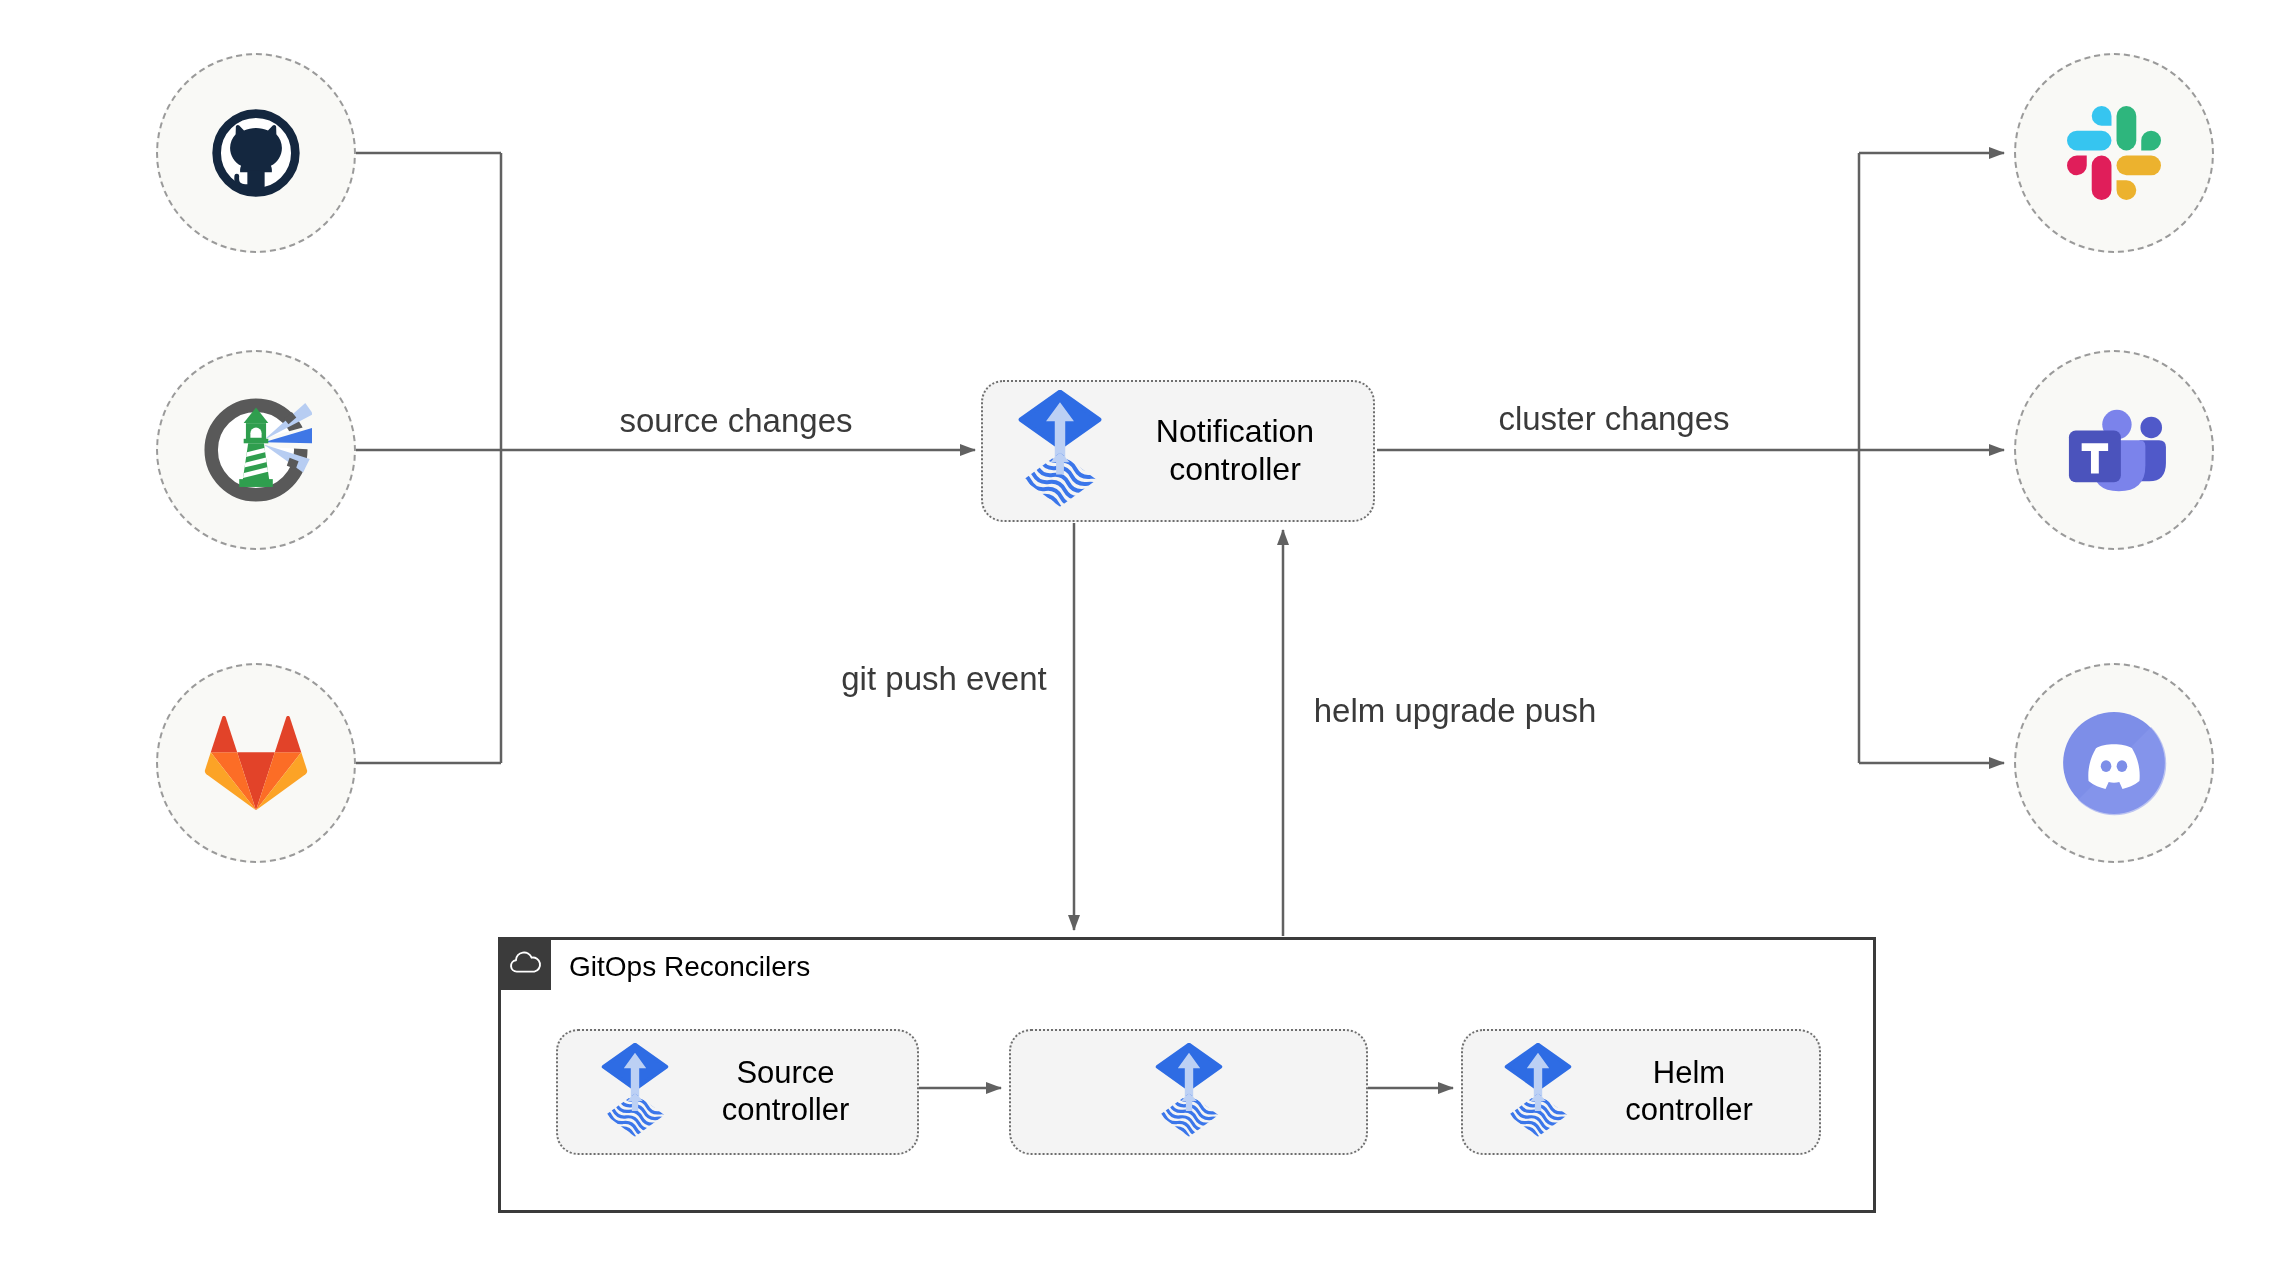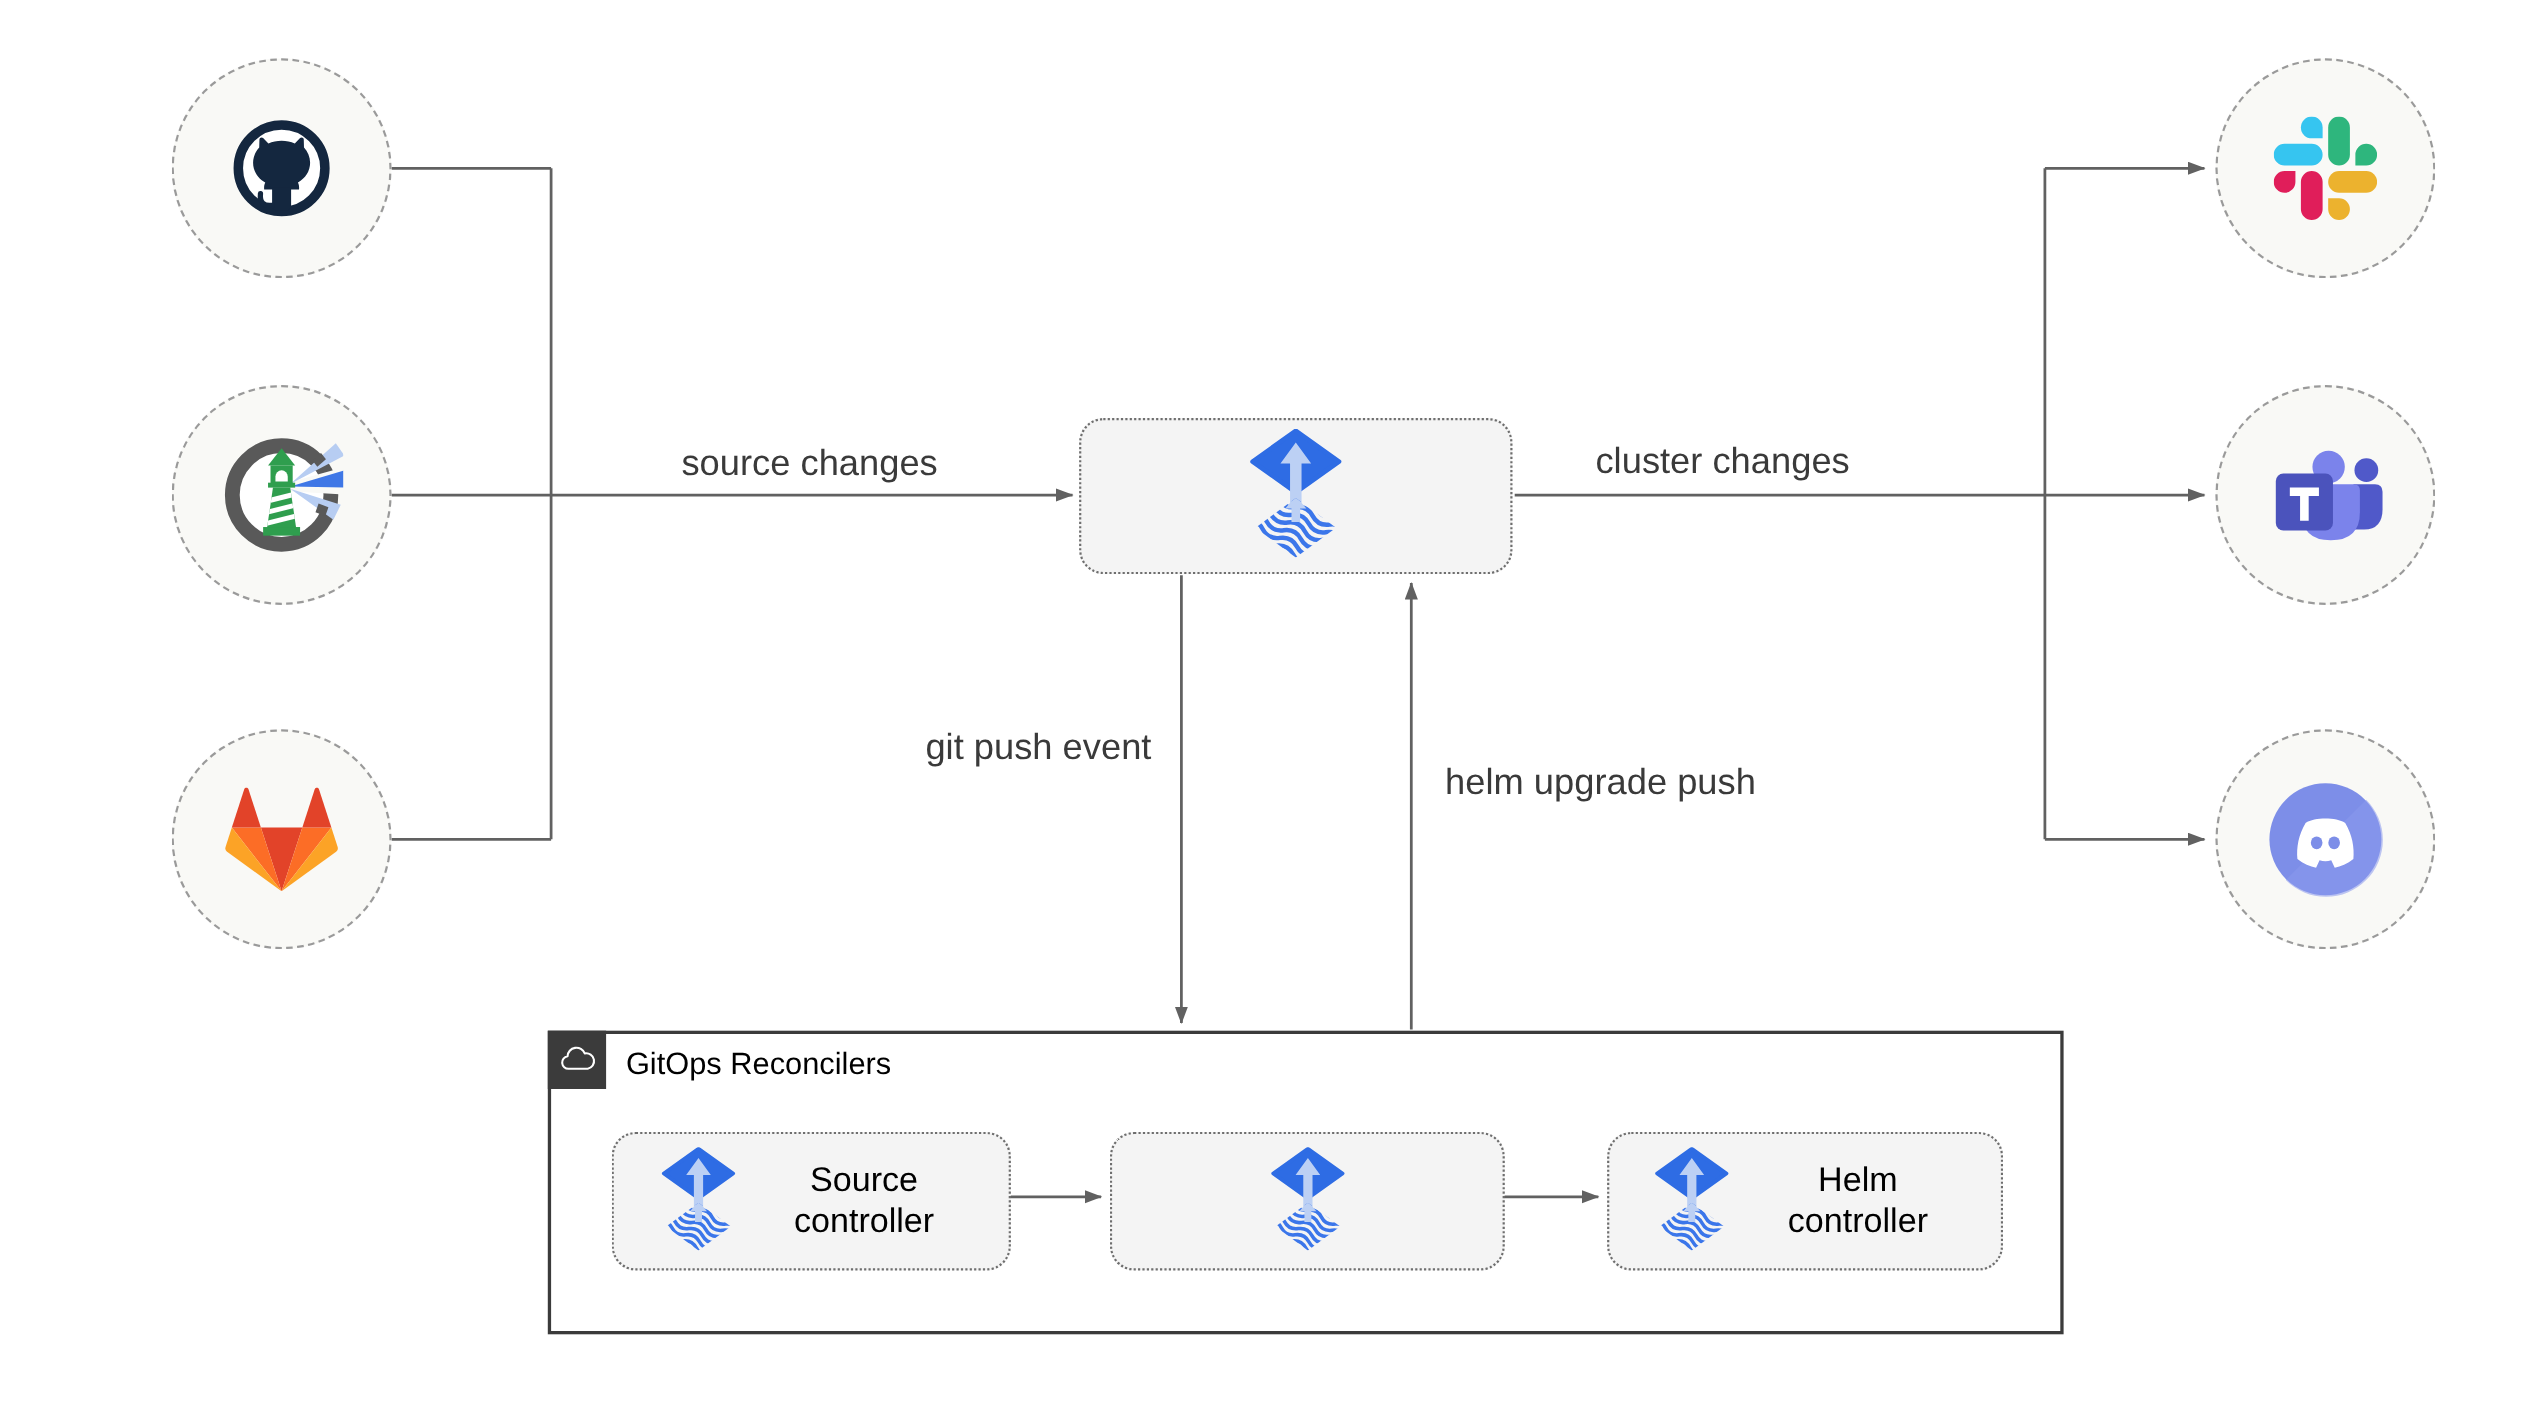--- a/index.html
+++ b/index.html
@@ -62,21 +62,21 @@
       <path d="M1818 153 H1963" marker-end="url(#arr)"></path>
       <path d="M1818 763 H1963" marker-end="url(#arr)"></path>
       <path d="M1033 523 V930" marker-end="url(#arr)"></path>
       <path d="M1242 936 V530" marker-end="url(#arr)"></path>
       <path d="M875 1088 H960" marker-end="url(#arr)"></path>
       <path d="M1324 1088 H1412" marker-end="url(#arr)"></path>
     </g>
   </svg>
 
   <div class="edge-label" style="left:695px;top:421px;">source changes</div>
-  <div class="edge-label" style="left:1525px;top:419px;">cluster changes</div>
+  <div class="edge-label" style="left:1573px;top:419px;">cluster changes</div>
   <div class="edge-label" style="left:903px;top:679px;">git push event</div>
   <div class="edge-label" style="left:1414px;top:711px;">helm upgrade push</div>
 
   <div class="node-circle" style="left:115px;top:53px;">
     <svg width="96" height="96" viewBox="0 0 100 100">
       <circle cx="50" cy="50" r="41" fill="#ffffff" stroke="#14273f" stroke-width="9"></circle>
       <path fill="#14273f" d="M50 24c-4.5 0-8.7.9-12.5 2.6l-5-5.2c-1.3-1.3-3.5-.4-3.5 1.4l-.2 7.6c-3.6 3.9-5.8 8.9-5.8 14.4 0 8 4.6 14.9 11.5 18.6-1.3 2.7-1.1 5.4-1 6.6h33c.1-1.2.3-3.9-1-6.6 6.9-3.7 11.5-10.6 11.5-18.6 0-5.5-2.2-10.5-5.8-14.4l-.2-7.6c0-1.8-2.2-2.7-3.5-1.4l-5 5.2C58.7 24.9 54.5 24 50 24z"></path>
       <path fill="#14273f" d="M41 68h18v17c0 3-2 5-5 5h-8c-3 0-5-2-5-5z"></path>
       <path fill="none" stroke="#14273f" stroke-width="5" stroke-linecap="round" d="M41 85c-8 1-12-3-11-11"></path>
     </svg>
@@ -135,20 +135,21 @@
           <path d="M0 84 q10 -7 20 0 t20 0 t20 0 t20 0 t20 0"></path>
           <path d="M0 93 q10 -7 20 0 t20 0 t20 0 t20 0 t20 0"></path>
           <path d="M0 102 q10 -7 20 0 t20 0 t20 0 t20 0 t20 0"></path>
           <path d="M0 111 q10 -7 20 0 t20 0 t20 0 t20 0 t20 0"></path>
           <path d="M0 120 q10 -7 20 0 t20 0 t20 0 t20 0 t20 0"></path>
           <path d="M0 129 q10 -7 20 0 t20 0 t20 0 t20 0 t20 0"></path>
         </g>
         <polygon points="50,70 61,83 54.5,83 54.5,97 45.5,97 45.5,83 39,83" fill="#bcd0f4"></polygon>
       </g>
     </svg>
+    <div class="ctrl-label">Notification controller</div>
   </div>
 
   <div class="node-circle" style="left:1973px;top:53px;">
     <svg width="94" height="94" viewBox="0 0 24 24">
       <path d="M5.042 15.165a2.528 2.528 0 0 1-2.52 2.523A2.528 2.528 0 0 1 0 15.165a2.527 2.527 0 0 1 2.522-2.52h2.52v2.52z" fill="#e01e5a"></path>
       <path d="M6.313 15.165a2.527 2.527 0 0 1 2.521-2.52 2.527 2.527 0 0 1 2.521 2.52v6.313A2.528 2.528 0 0 1 8.834 24a2.528 2.528 0 0 1-2.521-2.522v-6.313z" fill="#e01e5a"></path>
       <path d="M8.834 5.042a2.528 2.528 0 0 1-2.521-2.52A2.528 2.528 0 0 1 8.834 0a2.528 2.528 0 0 1 2.521 2.522v2.52H8.834z" fill="#36c5f0"></path>
       <path d="M8.834 6.313a2.528 2.528 0 0 1 2.521 2.521 2.528 2.528 0 0 1-2.521 2.521H2.522A2.528 2.528 0 0 1 0 8.834a2.528 2.528 0 0 1 2.522-2.521h6.312z" fill="#36c5f0"></path>
       <path d="M18.956 8.834a2.528 2.528 0 0 1 2.522-2.521A2.528 2.528 0 0 1 24 8.834a2.528 2.528 0 0 1-2.522 2.521h-2.522V8.834z" fill="#2eb67d"></path>
       <path d="M17.688 8.834a2.528 2.528 0 0 1-2.523 2.521 2.527 2.527 0 0 1-2.52-2.521V2.522A2.527 2.527 0 0 1 15.165 0a2.528 2.528 0 0 1 2.523 2.522v6.312z" fill="#2eb67d"></path>

